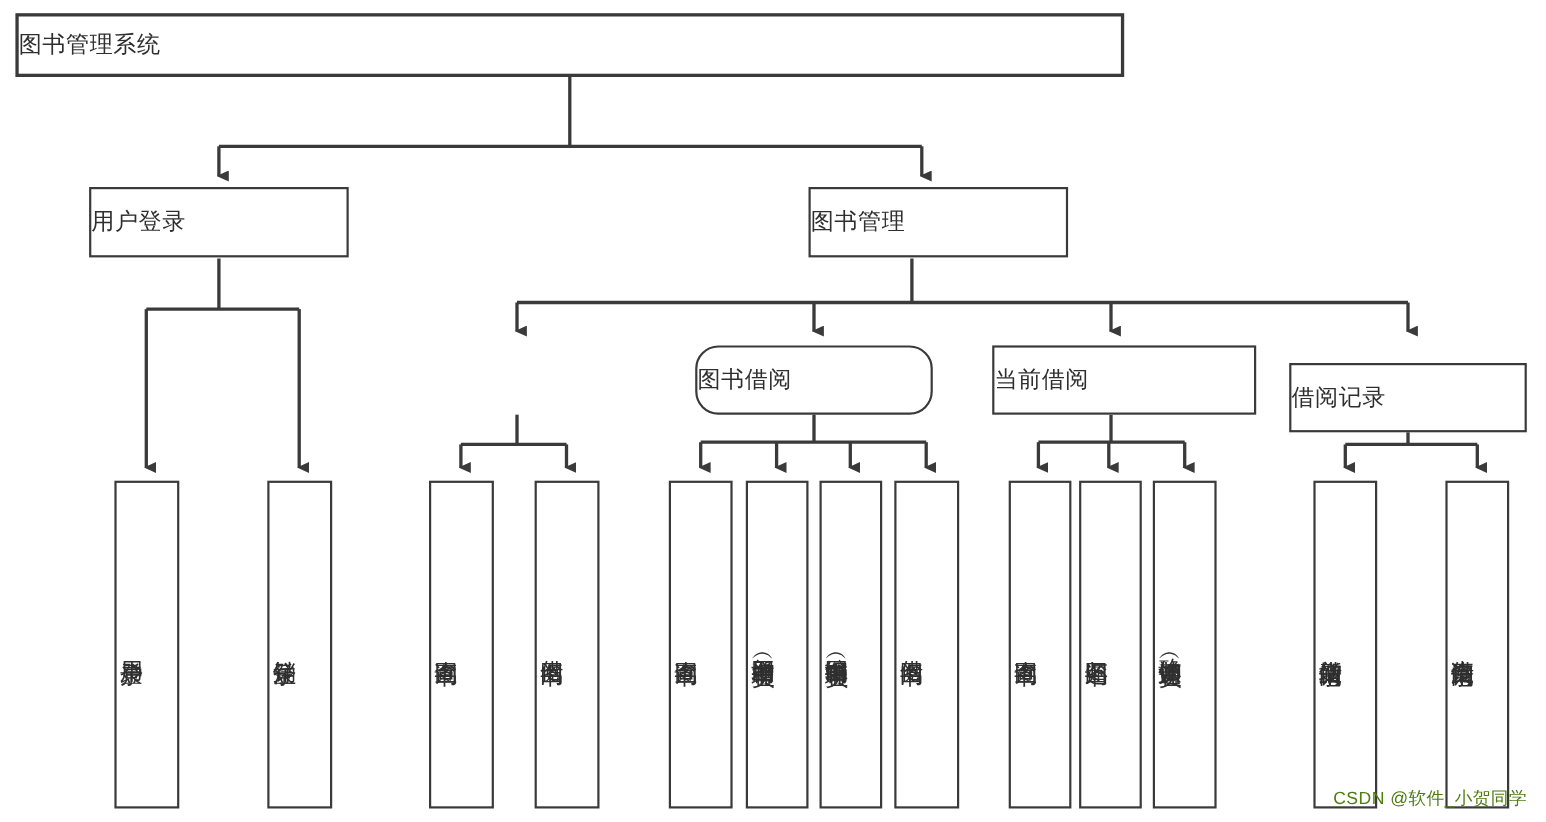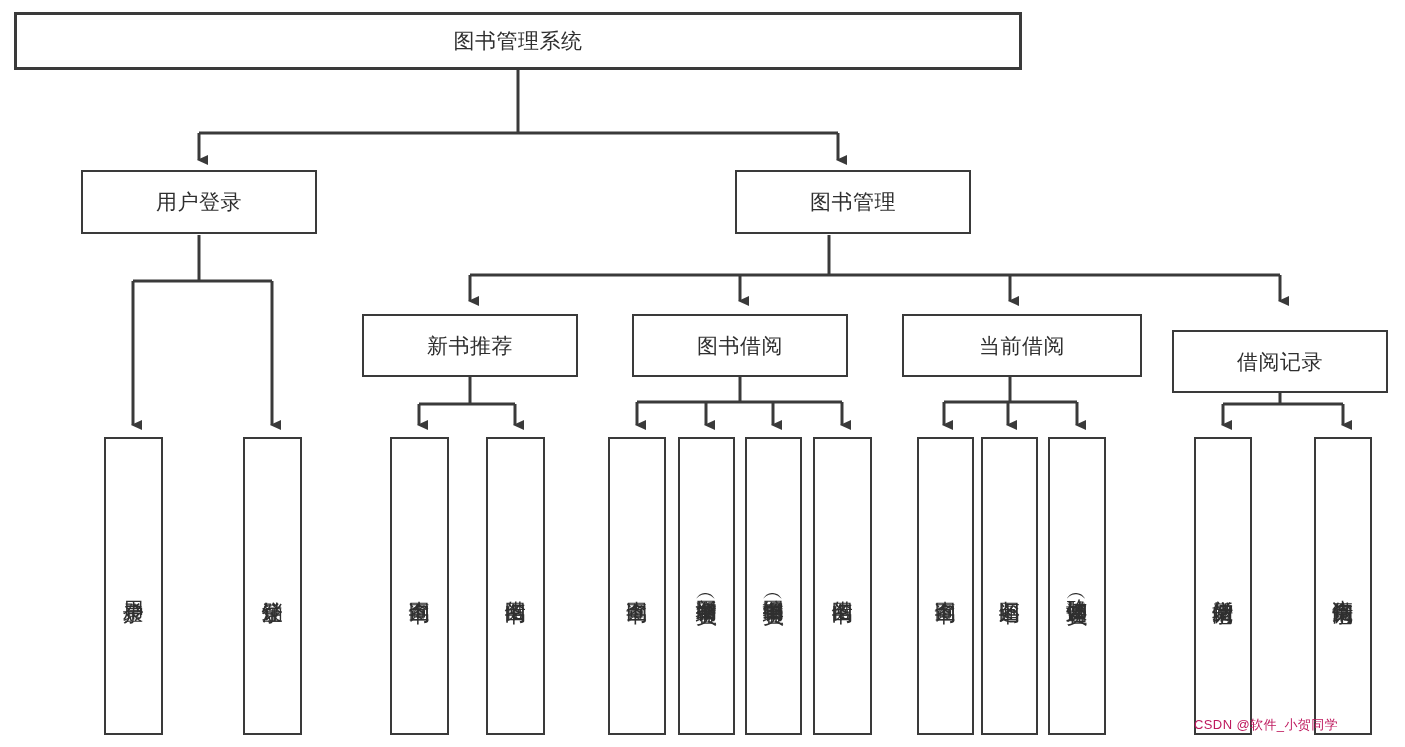--- a/index.html
+++ b/index.html
@@ -25,21 +25,20 @@
     height: 747px;
     pointer-events: none;
   }
   .node {
     position: absolute;
     box-sizing: border-box;
     border: 2px solid #3a3a3a;
     background: #ffffff;
     display: flex;
     align-items: center;
-    justify-content: center;
     color: #2b2b2b;
   }
   .node.root {
     border-width: 3px;
   }
   .node .label {
     font-size: 21px;
     line-height: 1.1;
     letter-spacing: 0.5px;
     white-space: nowrap;
@@ -53,24 +52,25 @@
     text-orientation: upright;
     font-size: 21px;
     line-height: 1.22;
     letter-spacing: 1px;
     white-space: normal;
     max-height: 286px;
     text-align: left;
   }
   .watermark {
     position: absolute;
-    font-size: 13px;
-    color: #be185d;
+    font-size: 16px;
+    color: #4d7c0f;
     white-space: nowrap;
     letter-spacing: 0.4px;
+    padding-left: 18px;
   }
 </style>
 </head>
 <body>
 
 <div id="canvas">
 
   <svg class="wires" viewBox="0 0 1405 747">
     <defs>
       <marker id="arrow" markerWidth="11" markerHeight="11" refX="5" refY="9" orient="auto" markerUnits="userSpaceOnUse">
@@ -125,24 +125,21 @@
     <span class="label">图书管理系统</span>
   </div>
 
   <div class="node" style="left:81px; top:170px; width:236px; height:64px;">
     <span class="label">用户登录</span>
   </div>
   <div class="node" style="left:735px; top:170px; width:236px; height:64px;">
     <span class="label">图书管理</span>
   </div>
 
-  <div class="node" style="left:362px; top:314px; width:216px; height:63px;">
-    <span class="label">新书推荐</span>
-  </div>
-  <div class="node" style="left:632px; top:314px; width:216px; height:63px;">
+  <div class="node" style="left:632px; top:314px; width:216px; height:63px;border-radius:21px;">
     <span class="label">图书借阅</span>
   </div>
   <div class="node" style="left:902px; top:314px; width:240px; height:63px;">
     <span class="label">当前借阅</span>
   </div>
   <div class="node" style="left:1172px; top:330px; width:216px; height:63px;">
     <span class="label">借阅记录</span>
   </div>
 
   <div class="node leaf" style="left:104px; top:437px; width:59px; height:298px;">

